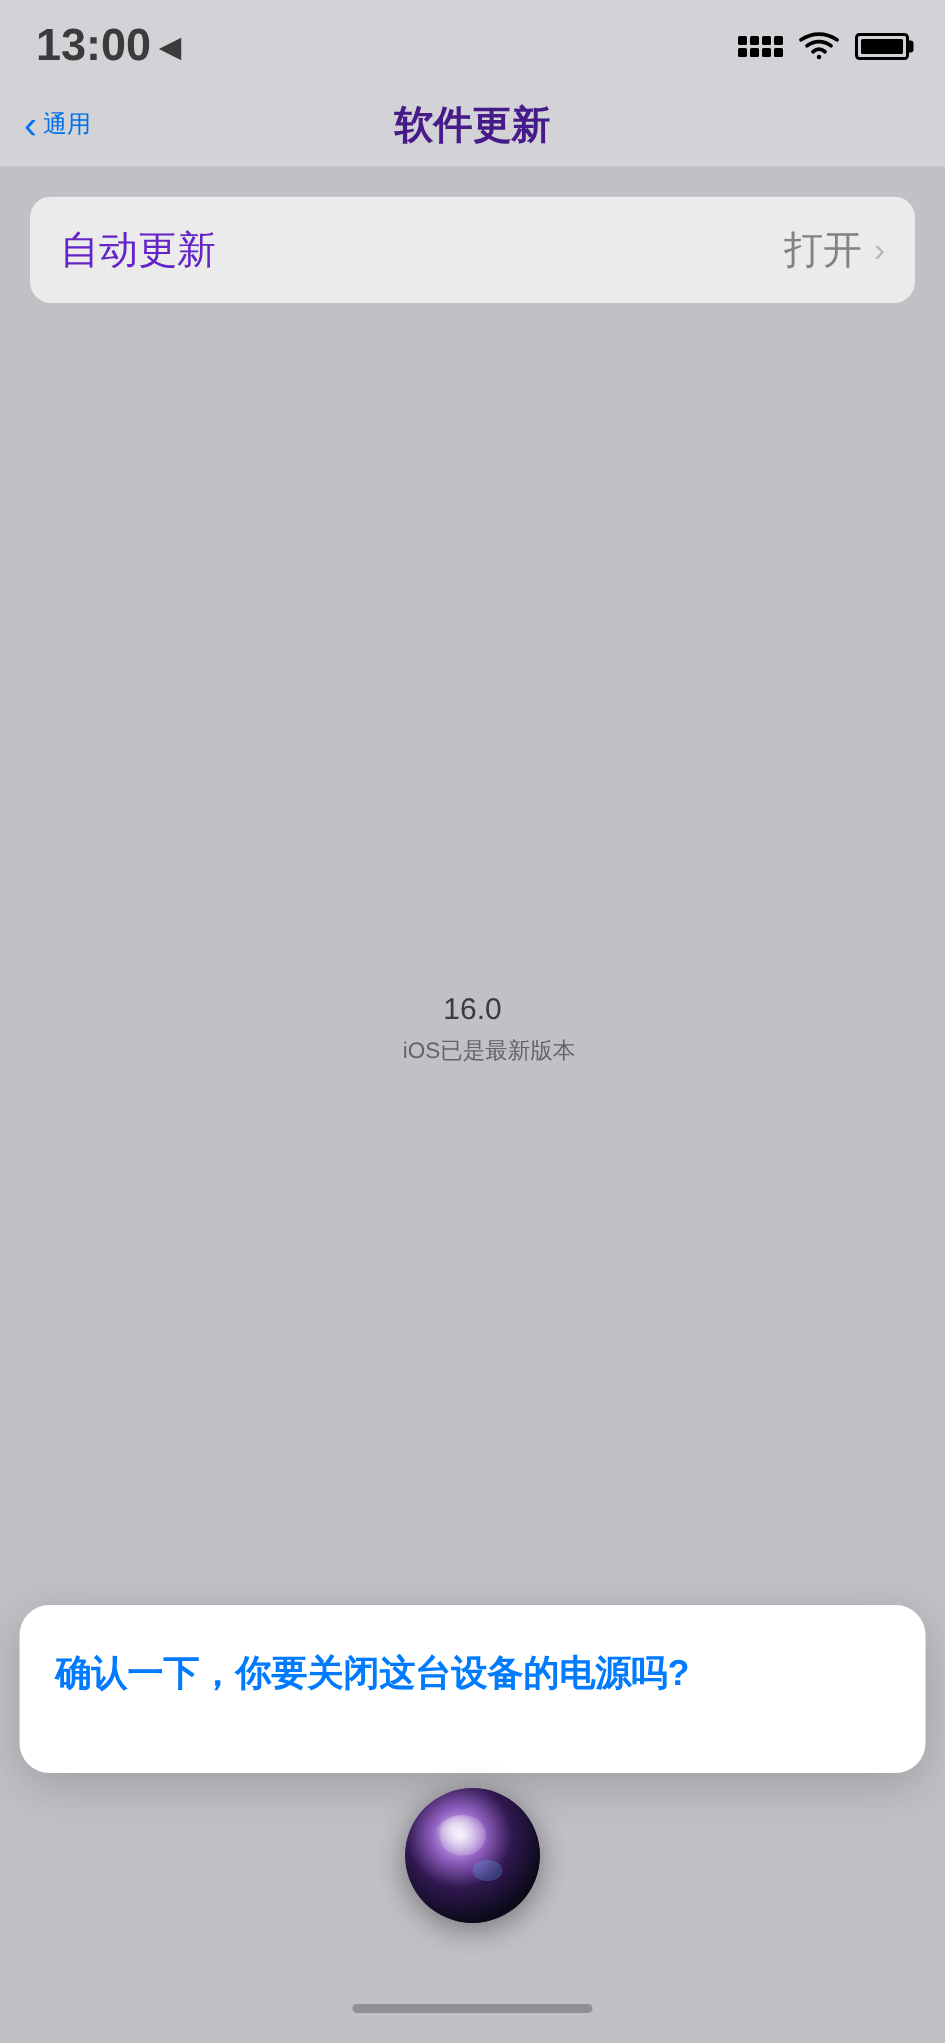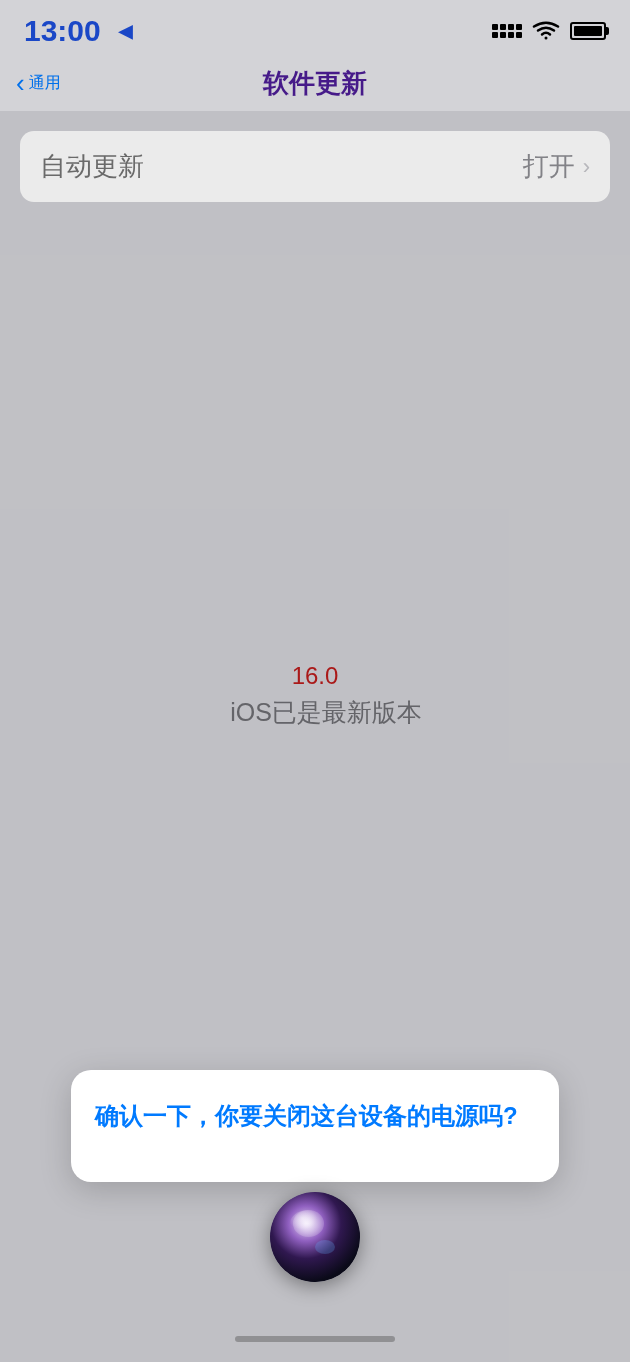--- a/index.html
+++ b/index.html
@@ -19,24 +19,24 @@
       display: flex;
       justify-content: space-between;
       align-items: center;
       padding: 14px 24px 8px 24px;
       background-color: #e5e5ea;
     }
 
     .status-time {
       font-size: 30px;
       font-weight: 600;
-      color: #1d4ed8;
-      display: flex;
-      align-items: center;
-      gap: 18px;
+      color: #404040;
+      display: flex;
+      align-items: center;
+      gap: 6px;
     }
 
     .status-right {
       display: flex;
       align-items: center;
       gap: 10px;
     }
 
     
     .signal-dots {
@@ -139,21 +139,21 @@
     .settings-row {
       display: flex;
       align-items: center;
       justify-content: space-between;
       padding: 18px 20px;
       background: #fff;
     }
 
     .settings-row-label {
       font-size: 26px;
-      color: #737373;
+      color: #6d28d9;
     }
 
     .settings-row-value {
       display: flex;
       align-items: center;
       gap: 8px;
       color: #8e8e93;
       font-size: 26px;
       margin-left: 40px;
     }
@@ -164,27 +164,27 @@
     }
 
     
     .version-info {
       text-align: center;
       margin-top: 460px;
       margin-bottom: 40px;
     }
 
     .version-number {
-      font-size: 24px;
-      color: #b91c1c;
+      font-size: 20px;
+      color: #404040;
       margin-bottom: 6px;
     }
 
     .version-status {
-      font-size: 25px;
+      font-size: 15px;
       color: #6d6d72;
       padding-left: 22px;
     }
 
     
     .dialog-overlay {
       position: absolute;
       bottom: 0;
       left: 0;
       right: 0;
@@ -193,21 +193,21 @@
       display: flex;
       flex-direction: column;
       justify-content: flex-end;
       align-items: center;
       padding-bottom: 180px;
     }
 
     .dialog-box {
       background: #fff;
       border-radius: 20px;
-      width: 488px;
+      width: 604px;
       padding: 28px 24px 24px 24px;
       box-shadow: 0 8px 32px rgba(0,0,0,0.18);
     }
 
     .dialog-message {
       font-size: 24px;
       font-weight: 600;
       color: #007aff;
       text-align: left;
       margin-bottom: 24px;

